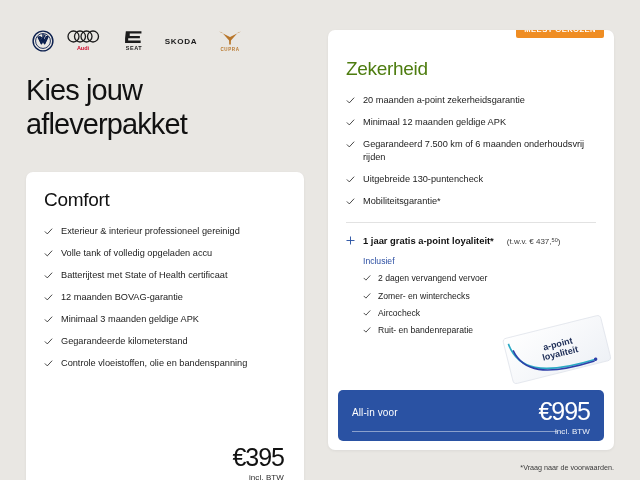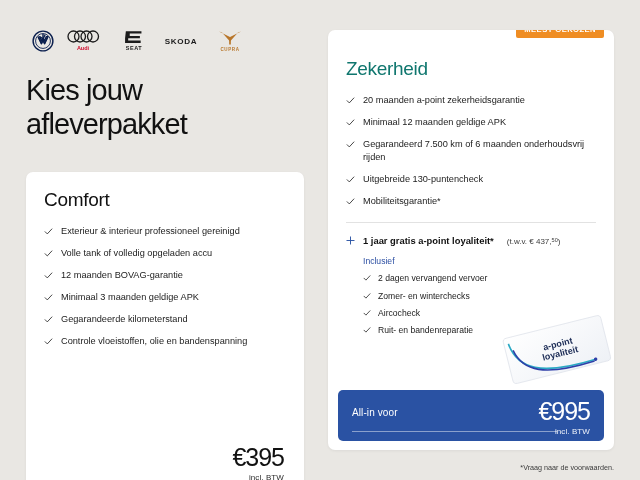--- a/index.html
+++ b/index.html
@@ -146,21 +146,21 @@
     padding: 4px 8px 4px 8px;
     border-radius: 2px;
     line-height: 1.1;
   }
 
   #zekerheid-title {
     font-size: 19px;
     font-weight: 400;
     letter-spacing: -0.3px;
     margin: 8px 0 14px 0;
-    color: #0f766e;
+    color: #4d7c0f;
   }
 
   #zekerheid-divider {
     height: 1px;
     background: #e2e2e2;
     margin: 14px 0 12px 0;
   }
 
   
   #plus-row {
@@ -340,20 +340,28 @@
 
     <li class="feature-item">
       <span class="chk">
         <svg viewBox="0 0 12 12" aria-hidden="true">
             <path d="M1.5 6.3 L4.4 9.2 L10.5 2.6" fill="none" stroke="#2a2a2a" stroke-width="1.15" stroke-linecap="round" stroke-linejoin="round"></path>
           </svg>
       </span>
       <span class="feature-text">Volle tank of volledig opgeladen accu</span>
     </li>
 
+    <li class="feature-item">
+      <span class="chk">
+        <svg viewBox="0 0 12 12" aria-hidden="true">
+            <path d="M1.5 6.3 L4.4 9.2 L10.5 2.6" fill="none" stroke="#2a2a2a" stroke-width="1.15" stroke-linecap="round" stroke-linejoin="round"></path>
+          </svg>
+      </span>
+      <span class="feature-text">Batterijtest met State of Health certificaat</span>
+    </li>
 
     <li class="feature-item">
       <span class="chk">
         <svg viewBox="0 0 12 12" aria-hidden="true">
             <path d="M1.5 6.3 L4.4 9.2 L10.5 2.6" fill="none" stroke="#2a2a2a" stroke-width="1.15" stroke-linecap="round" stroke-linejoin="round"></path>
           </svg>
       </span>
       <span class="feature-text">12 maanden BOVAG-garantie</span>
     </li>
 

